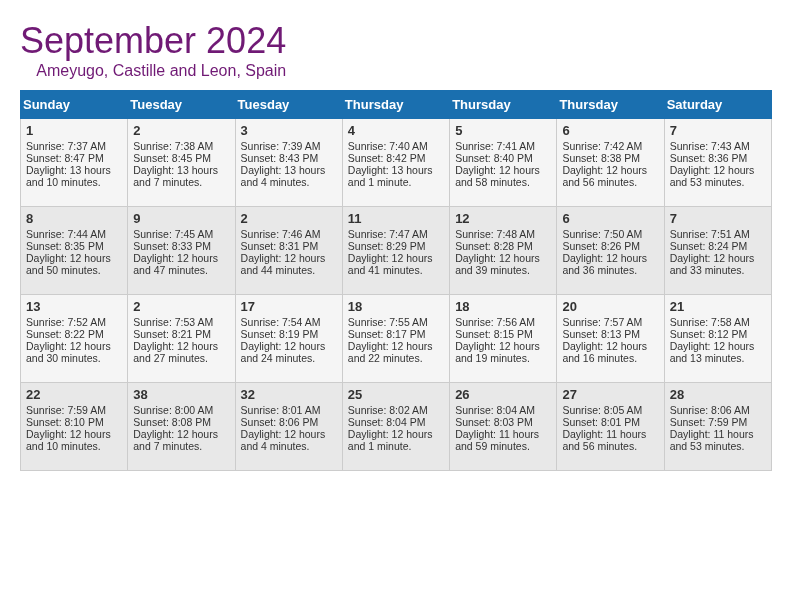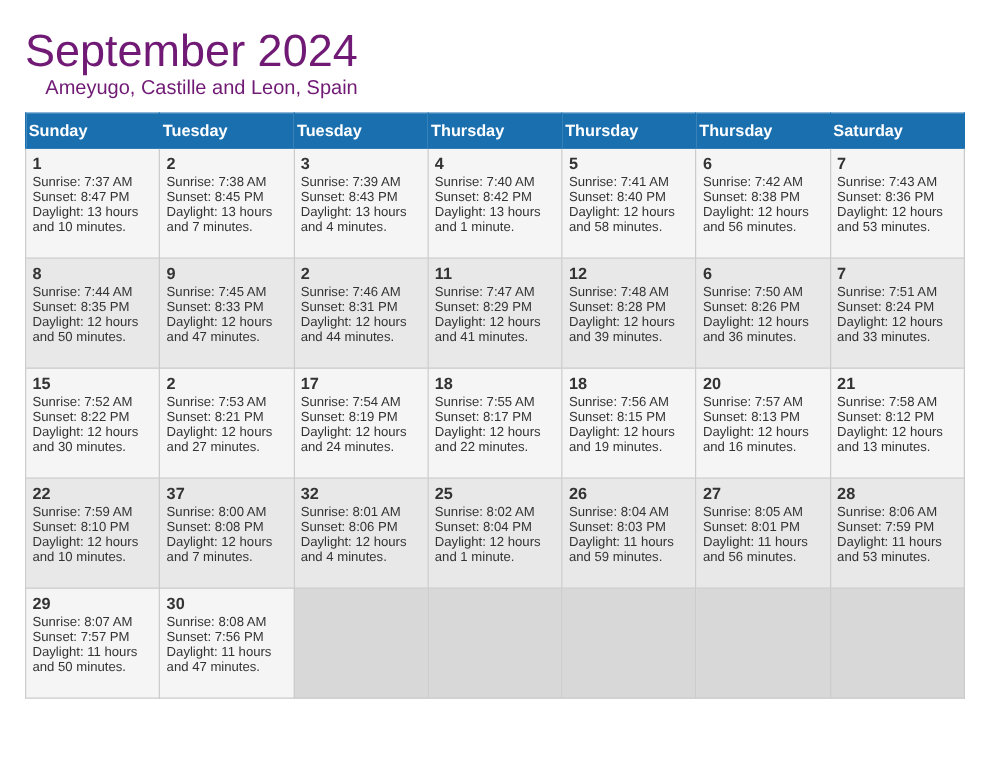--- a/index.html
+++ b/index.html
@@ -106,40 +106,31 @@
       <tr>
         <td><span class="day-num">8</span>Sunrise: 7:44 AM<br>Sunset: 8:35 PM<br>Daylight: 12 hours and 50 minutes.</td>
         <td><span class="day-num">9</span>Sunrise: 7:45 AM<br>Sunset: 8:33 PM<br>Daylight: 12 hours and 47 minutes.</td>
         <td><span class="day-num">2</span>Sunrise: 7:46 AM<br>Sunset: 8:31 PM<br>Daylight: 12 hours and 44 minutes.</td>
         <td><span class="day-num">11</span>Sunrise: 7:47 AM<br>Sunset: 8:29 PM<br>Daylight: 12 hours and 41 minutes.</td>
         <td><span class="day-num">12</span>Sunrise: 7:48 AM<br>Sunset: 8:28 PM<br>Daylight: 12 hours and 39 minutes.</td>
         <td><span class="day-num">6</span>Sunrise: 7:50 AM<br>Sunset: 8:26 PM<br>Daylight: 12 hours and 36 minutes.</td>
         <td><span class="day-num">7</span>Sunrise: 7:51 AM<br>Sunset: 8:24 PM<br>Daylight: 12 hours and 33 minutes.</td>
       </tr>
       <tr>
-        <td><span class="day-num">15</span>Sunrise: 7:52 AM<br>Sunset: 8:22 PM<br>Daylight: 12 hours and 30 minutes.</td>
+        <td><span class="day-num">13</span>Sunrise: 7:52 AM<br>Sunset: 8:22 PM<br>Daylight: 12 hours and 30 minutes.</td>
         <td><span class="day-num">2</span>Sunrise: 7:53 AM<br>Sunset: 8:21 PM<br>Daylight: 12 hours and 27 minutes.</td>
         <td><span class="day-num">17</span>Sunrise: 7:54 AM<br>Sunset: 8:19 PM<br>Daylight: 12 hours and 24 minutes.</td>
         <td><span class="day-num">18</span>Sunrise: 7:55 AM<br>Sunset: 8:17 PM<br>Daylight: 12 hours and 22 minutes.</td>
         <td><span class="day-num">18</span>Sunrise: 7:56 AM<br>Sunset: 8:15 PM<br>Daylight: 12 hours and 19 minutes.</td>
         <td><span class="day-num">20</span>Sunrise: 7:57 AM<br>Sunset: 8:13 PM<br>Daylight: 12 hours and 16 minutes.</td>
         <td><span class="day-num">21</span>Sunrise: 7:58 AM<br>Sunset: 8:12 PM<br>Daylight: 12 hours and 13 minutes.</td>
       </tr>
       <tr>
         <td><span class="day-num">22</span>Sunrise: 7:59 AM<br>Sunset: 8:10 PM<br>Daylight: 12 hours and 10 minutes.</td>
-        <td><span class="day-num">37</span>Sunrise: 8:00 AM<br>Sunset: 8:08 PM<br>Daylight: 12 hours and 7 minutes.</td>
+        <td><span class="day-num">38</span>Sunrise: 8:00 AM<br>Sunset: 8:08 PM<br>Daylight: 12 hours and 7 minutes.</td>
         <td><span class="day-num">32</span>Sunrise: 8:01 AM<br>Sunset: 8:06 PM<br>Daylight: 12 hours and 4 minutes.</td>
         <td><span class="day-num">25</span>Sunrise: 8:02 AM<br>Sunset: 8:04 PM<br>Daylight: 12 hours and 1 minute.</td>
         <td><span class="day-num">26</span>Sunrise: 8:04 AM<br>Sunset: 8:03 PM<br>Daylight: 11 hours and 59 minutes.</td>
         <td><span class="day-num">27</span>Sunrise: 8:05 AM<br>Sunset: 8:01 PM<br>Daylight: 11 hours and 56 minutes.</td>
         <td><span class="day-num">28</span>Sunrise: 8:06 AM<br>Sunset: 7:59 PM<br>Daylight: 11 hours and 53 minutes.</td>
       </tr>
-      <tr>
-        <td><span class="day-num">29</span>Sunrise: 8:07 AM<br>Sunset: 7:57 PM<br>Daylight: 11 hours and 50 minutes.</td>
-        <td><span class="day-num">30</span>Sunrise: 8:08 AM<br>Sunset: 7:56 PM<br>Daylight: 11 hours and 47 minutes.</td>
-        <td class="cell-empty"></td>
-        <td class="cell-empty"></td>
-        <td class="cell-empty"></td>
-        <td class="cell-empty"></td>
-        <td class="cell-empty"></td>
-      </tr>
     </tbody>
 </table>
 
 </body></html>

